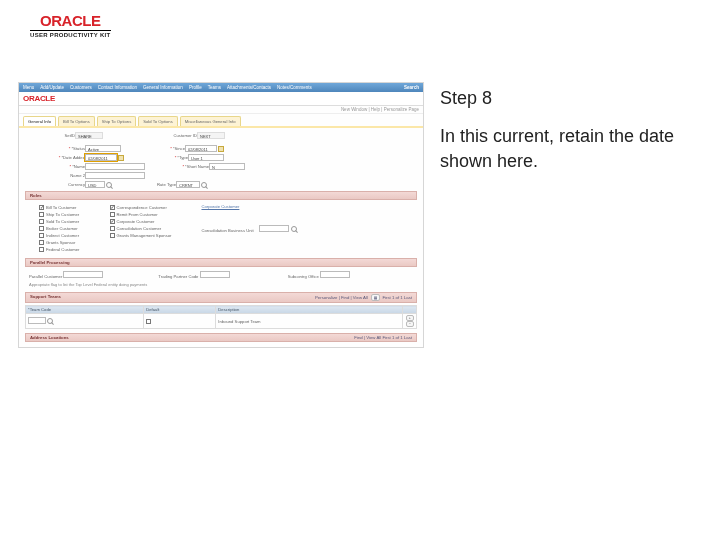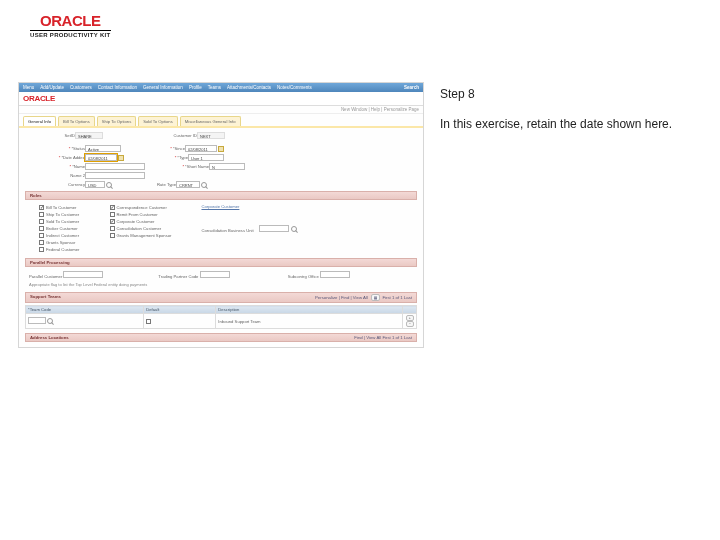--- a/index.html
+++ b/index.html
@@ -61,21 +61,21 @@
     border: 1px solid #d6d6d6;
     background: #fefefe;
     overflow: hidden;
     font-size: 5px;
     color: #555;
     position: relative;
     flex-shrink: 0;
   }
   .instruction-pane {
     flex: 1;
-    font-size: 12px;
+    font-size: 18px;
     line-height: 1.35;
     color: #222;
     padding-top: 4px;
   }
   .instruction-pane p { margin: 0 0  12px 0; }
   .step-label { margin-bottom: 14px; }
   .bold-underline { font-weight: bold; text-decoration: underline; }
 
   
   .app-nav {
@@ -381,15 +381,15 @@
 
       <div class="section-bar" style="display:flex;margin-top:4px">
         <span>Address Locations</span>
         <span class="inline-right" style="font-weight:normal;color:#557">Find | View All   First 1 of 1 Last</span>
       </div>
     </div>
   </div>
 
   <div class="instruction-pane">
     <p class="step-label">Step 8</p>
-    <p style="margin-top:14px">In this exercise, retain the date shown here.</p>
+    <p style="margin-top:14px">In this current, retain the date shown here.</p>
   </div>
 </div>
 
 </body></html>

